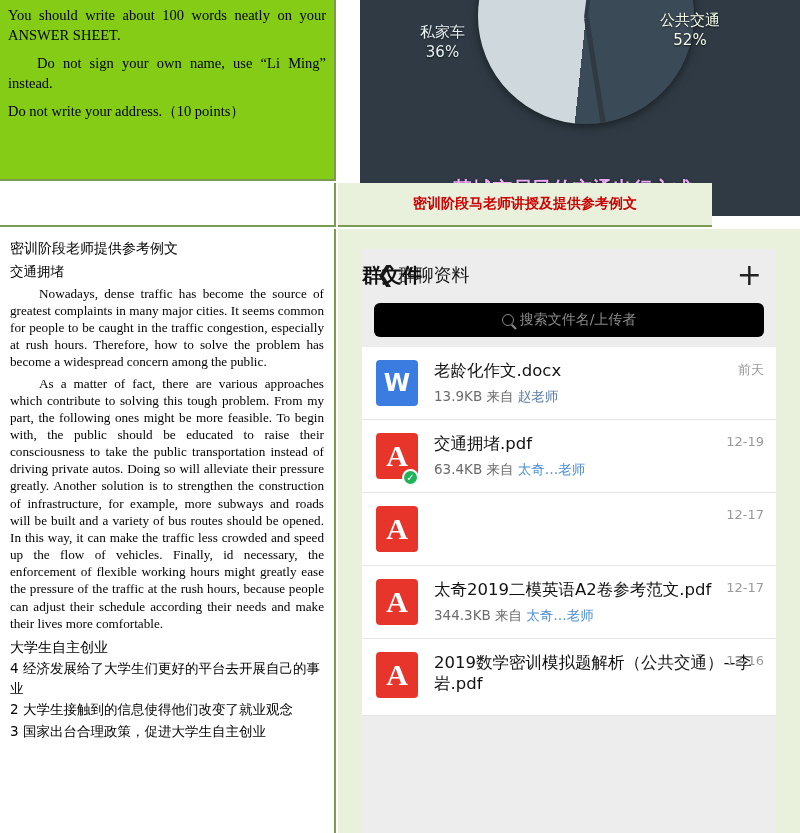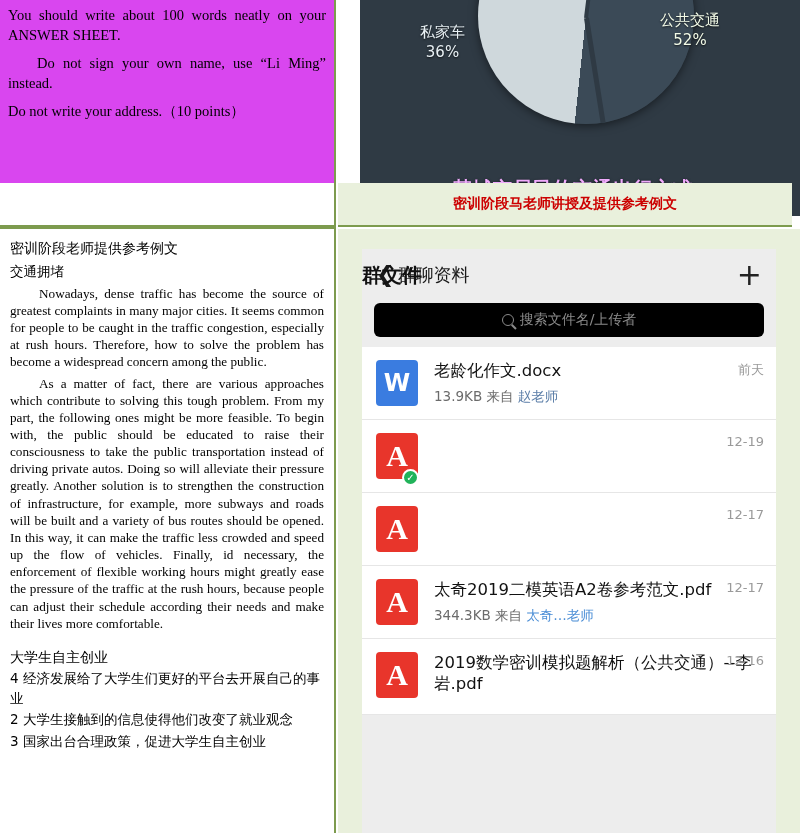--- a/index.html
+++ b/index.html
@@ -12,22 +12,22 @@
   .page {
     position: relative;
     width: 800px; height: 833px;
     overflow: hidden;
   }
 
   
   .exam-box {
     position: absolute;
     left: 0; top: 0;
-    width: 336px; height: 229px;
-    background: #d946ef;
+    width: 336px; height: 181px;
+    background: #84cc16;
     border-right: 2px solid #7d9b4e;
     border-bottom: 2px solid #7d9b4e;
     padding: 6px 8px 14px 8px;
     font-family: "Liberation Serif", serif;
     font-size: 14.5px;
     line-height: 1.35;
     color: #000;
   }
   .exam-box p { margin: 0 0 9px 0; text-align: justify; }
   .exam-box p.indent { text-indent: 2em; }
@@ -100,21 +100,21 @@
     position: absolute;
     left: 0; top: 183px;
     width: 336px; height: 44px;
     background: #ffffff;
     border-right: 2px solid #7d9b4e;
     border-bottom: 2px solid #7d9b4e;
   }
   .banner-right {
     position: absolute;
     left: 338px; top: 183px;
-    width: 454px; height: 44px;
+    width: 374px; height: 44px;
     background: #e9f0dc;
     border-bottom: 2px solid #7d9b4e;
     display: flex;
     align-items: center;
     justify-content: center;
   }
   .banner-right span {
     color: #cc0000;
     font-family: "DejaVu Sans", sans-serif;
     font-size: 14px;
@@ -146,21 +146,21 @@
     margin: 0 0 4px 0;
   }
   .essay p.para {
     margin: 0 0 4px 0;
     text-align: justify;
     text-indent: 2.2em;
   }
   .essay .cn-head2 {
     font-family: "DejaVu Sans", sans-serif;
     font-size: 14px;
-    margin: 16px 0 3px 0;
+    margin: 6px 0 3px 0;
   }
   .essay .cn-line {
     font-family: "DejaVu Sans", sans-serif;
     font-size: 13.5px;
     line-height: 1.45;
     margin: 0 0 2px 0;
   }
 
   
   .phone-area {
@@ -384,20 +384,28 @@
           <div class="fdate">前天</div>
         </div>
 
         <div class="file">
           <div class="icon-wrap">
             <div class="ficon pdf">
               <span class="pdfglyph">A</span>
             </div>
             <div class="badge">✓</div>
           </div>
+          <div class="fmeta">
+            <div class="fname">交通拥堵.pdf</div>
+            <div class="fsub">
+              <span>63.4KB</span>
+              <span>来自</span>
+              <span class="owner blue">太奇…老师</span>
+            </div>
+          </div>
           <div class="fdate">12-19</div>
         </div>
 
         <div class="file">
           <div class="icon-wrap">
             <div class="ficon pdf">
               <span class="pdfglyph">A</span>
             </div>
           </div>
           <div class="fdate">12-17</div>

